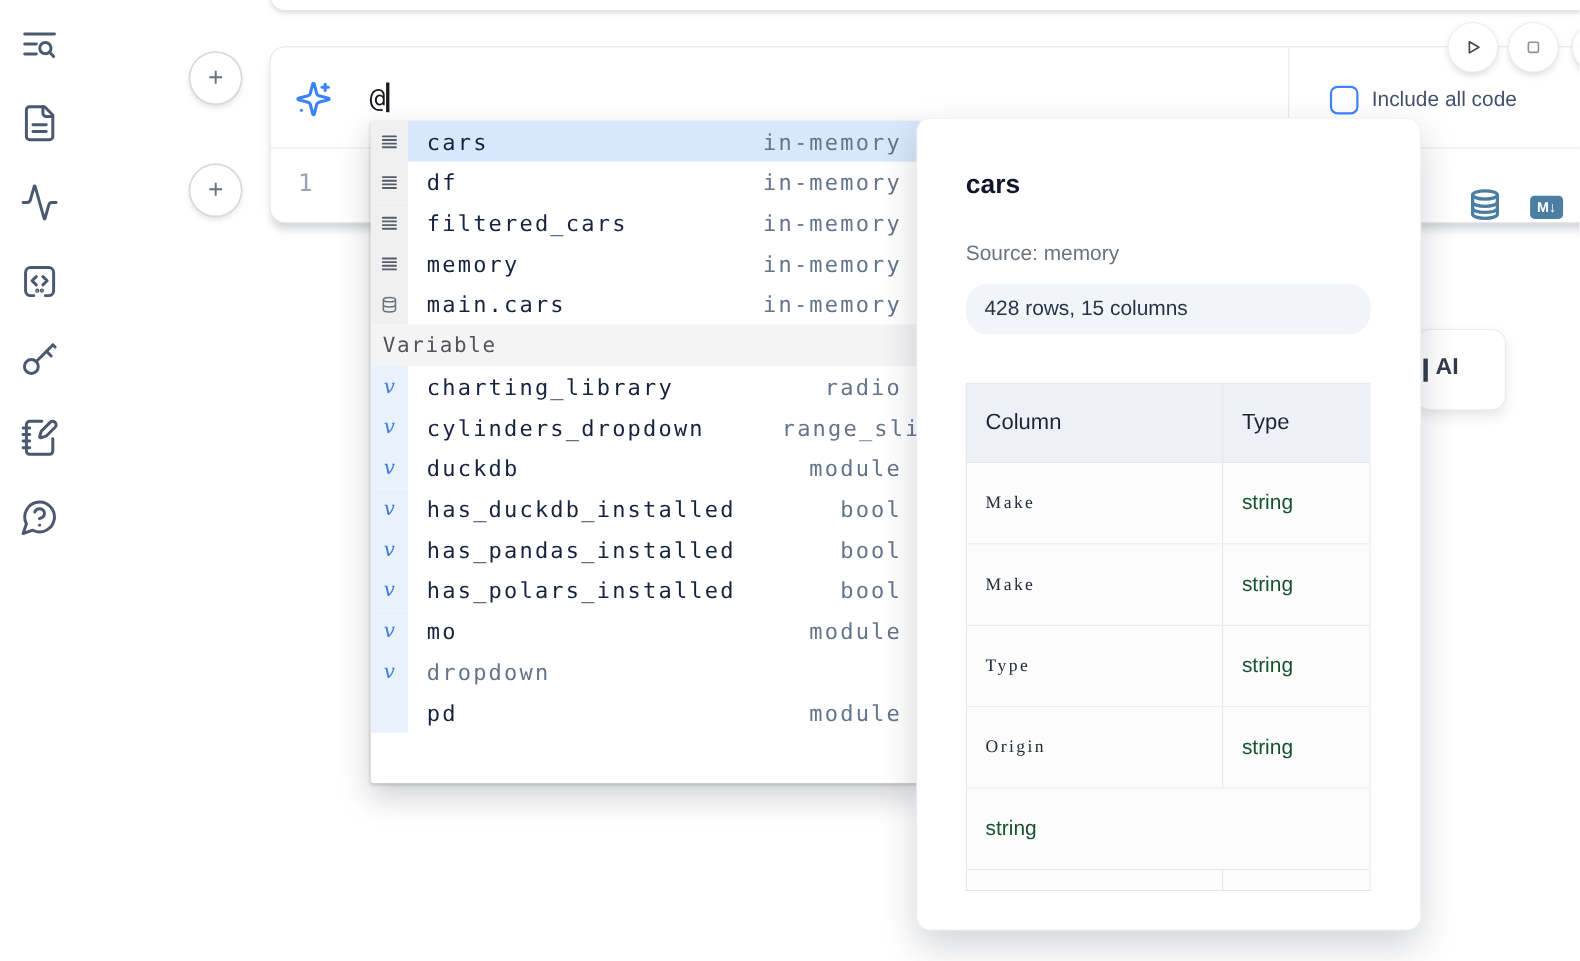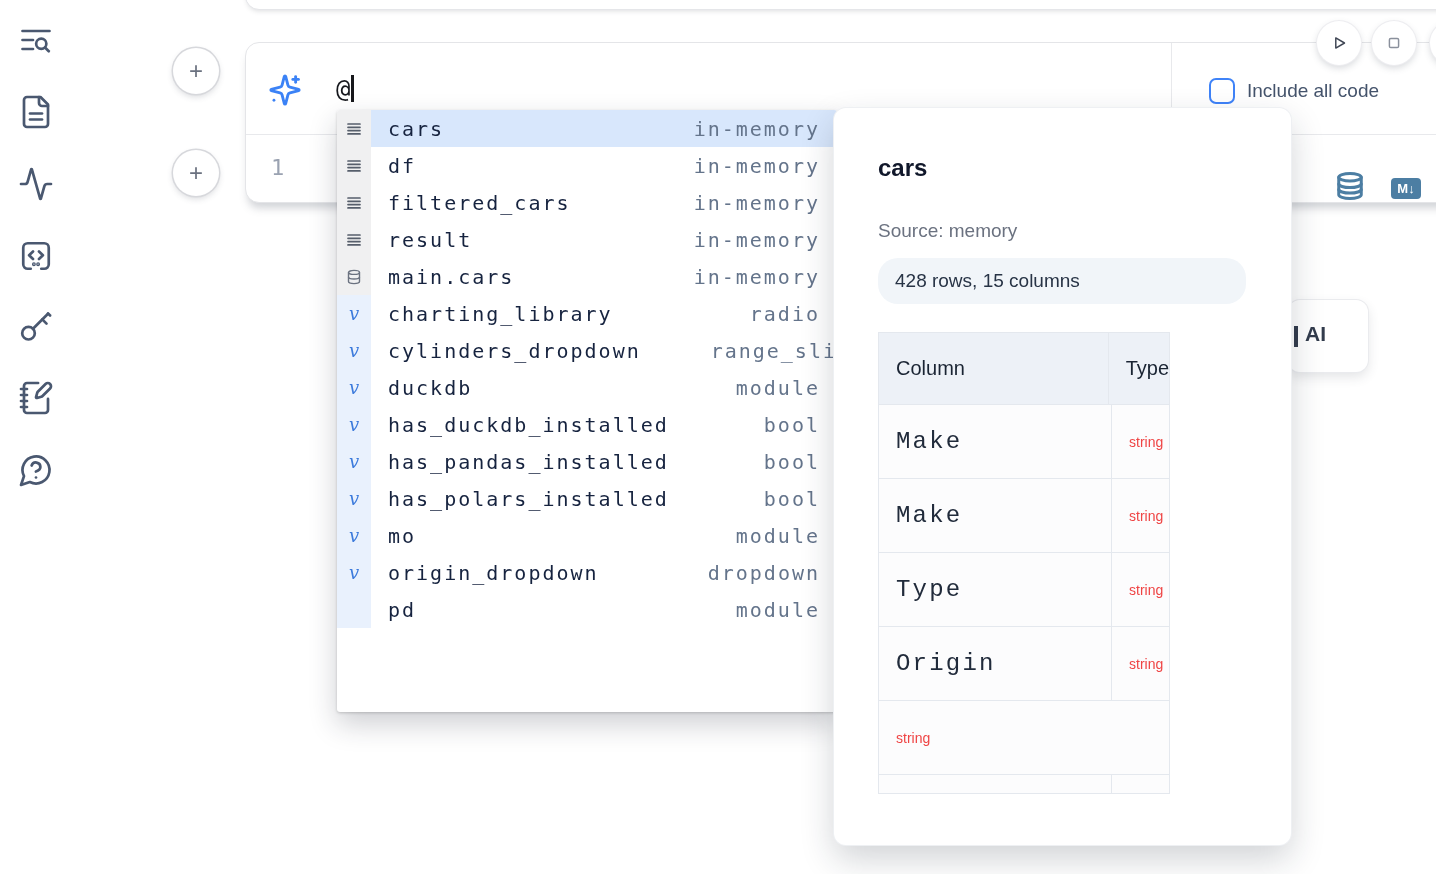--- a/index.html
+++ b/index.html
@@ -83,33 +83,33 @@
 
   
   .panel{position:absolute;left:834px;top:108px;width:457px;height:737px;background:#fff;
          border-radius:12px;box-shadow:0 0 0 1px #eef0f3,0 14px 34px rgba(25,33,50,.20);
          z-index:40;}
   .p-title{position:absolute;left:44px;top:46px;font-size:24px;font-weight:bold;color:#10172a;}
   .p-source{position:absolute;left:44px;top:112px;font-size:19px;color:#6b7280;}
   .p-badge{position:absolute;left:44px;top:150px;width:368px;height:46px;background:#f1f5f9;
            border-radius:20px;font-size:19px;color:#283446;line-height:46px;
            padding-left:17px;box-sizing:border-box;}
-  .p-tablewrap{position:absolute;left:44px;top:224px;width:292px;height:462px;overflow:hidden;
+  .p-tablewrap{position:absolute;left:44px;top:240px;width:368px;height:462px;overflow:hidden;
                border:1px solid #e4e8ee;box-sizing:border-box;}
   .p-row{display:flex;border-bottom:1px solid #e4e8ee;background:#fcfcfd;}
   .p-row:last-child{border-bottom:none;}
   .p-hrow{background:#edf1f7;height:71px;}
   .p-drow{height:73px;}
   .p-prow{height:20px;}
   .p-c1{width:233px;border-right:1px solid #e4e8ee;display:flex;align-items:center;
         padding-left:17px;box-sizing:border-box;}
   .p-c2{flex:1;display:flex;align-items:center;padding-left:17px;box-sizing:border-box;}
   .p-head{font-size:20px;color:#1a2433;}
-  .p-colname{font-family:Liberation Mono, monospace;font-size:24px;letter-spacing:2.2px;color:#212b3b;}
-  .p-coltype{font-size:14px;color:#ef4444;}
+  .p-colname{font-family:Liberation Serif, serif;font-size:16px;letter-spacing:2.2px;color:#212b3b;}
+  .p-coltype{font-size:19px;color:#14532d;}
 </style>
 </head>
 <body>
 
 <div class="stage">
 
   <div class="sidebar">
     <div class="side-icon" style="top:22px">
       <svg viewBox="0 0 24 24">
           <path d="M21 6H3"></path>
@@ -269,40 +269,41 @@
     <div class="c-item">
       <div class="c-gutter g-df">
           <svg class="df-glyph" viewBox="0 0 16 16">
             <line x1="2" y1="3" x2="14" y2="3"></line>
             <line x1="2" y1="6.3" x2="14" y2="6.3"></line>
             <line x1="2" y1="9.6" x2="14" y2="9.6"></line>
             <line x1="2" y1="12.9" x2="14" y2="12.9"></line>
           </svg>
         </div>
       <div class="c-content">
-          <span class="c-name">result</span>
+          <span class="c-name">memory</span>
           <span class="c-detail">in-memory</span>
         </div>
     </div>
 
 
     <div class="c-item">
       <div class="c-gutter g-df">
           <svg class="tbl-glyph" viewBox="0 0 16 16">
             <ellipse cx="8" cy="3.4" rx="5.5" ry="2"></ellipse>
             <path d="M2.5 3.4v9.2c0 1.1 2.46 2 5.5 2s5.5-.9 5.5-2V3.4"></path>
             <path d="M2.5 8c0 1.1 2.46 2 5.5 2s5.5-.9 5.5-2"></path>
           </svg>
         </div>
       <div class="c-content">
           <span class="c-name">main.cars</span>
           <span class="c-detail">in-memory</span>
         </div>
     </div>
 
+    <div class="c-header">Variable</div>
 
     <div class="c-item">
       <div class="c-gutter g-var">
           <span class="vicon">v</span>
         </div>
       <div class="c-content">
           <span class="c-name">charting_library</span>
           <span class="c-detail">radio</span>
         </div>
     </div>
@@ -358,21 +359,20 @@
       <div class="c-content">
           <span class="c-name">mo</span>
           <span class="c-detail">module</span>
         </div>
     </div>
     <div class="c-item">
       <div class="c-gutter g-var">
           <span class="vicon">v</span>
         </div>
       <div class="c-content">
-          <span class="c-name">origin_dropdown</span>
           <span class="c-detail">dropdown</span>
         </div>
     </div>
     <div class="c-item">
       <div class="c-gutter g-var"></div>
       <div class="c-content">
           <span class="c-name">pd</span>
           <span class="c-detail">module</span>
         </div>
     </div>

